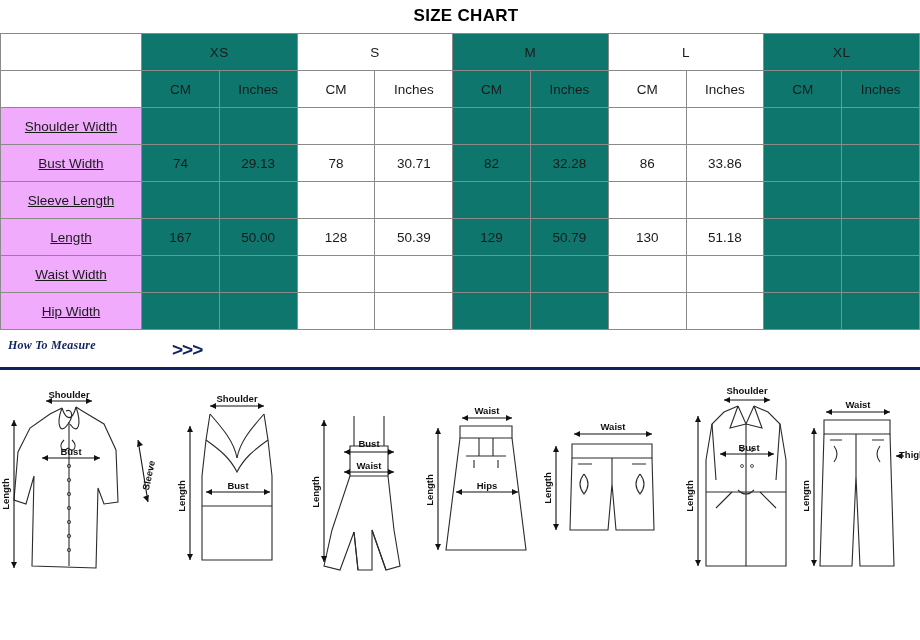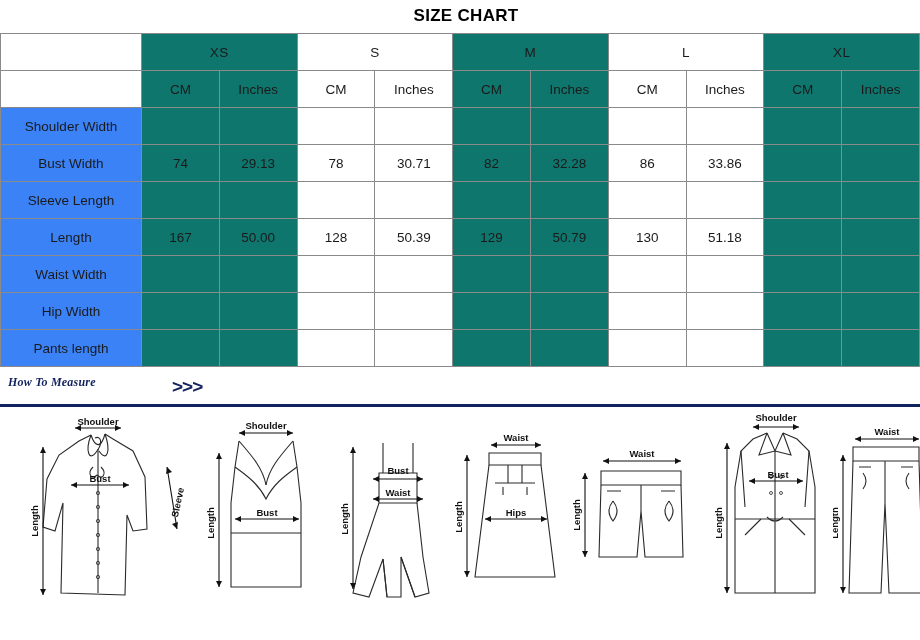--- a/index.html
+++ b/index.html
@@ -57,21 +57,22 @@
     color: #1a1a1a;
   }
   .tint {
     background: #0f766e;
   }
   .white {
     background: #ffffff;
   }
   .rowlabel {
     font-size: 13.5px;
-    background: #3b82f6;
+    background: #f0abfc;
+    text-decoration: underline;
   }
   .corner-blank {
     background: #ffffff;
   }
   .measure-bar {
     margin-top: 7px;
     position: relative;
     height: 30px;
     border-bottom: 3px solid #12225e;
     width: 920px;
@@ -98,22 +99,21 @@
   }
   .figures {
     position: relative;
     width: 920px;
     height: 215px;
     background: #ffffff;
     overflow: hidden;
   }
   .fig {
     position: absolute;
-    top: 0;
-    padding-left: 29px;
+    top: 10px;
   }
   svg { display: block; }
   .ln { fill: none; stroke: #2a2a2a; stroke-width: 1.1; }
   .ln2 { fill: none; stroke: #2a2a2a; stroke-width: 0.8; }
   .dimline { stroke: #111; stroke-width: 1.1; }
   .lbl {
     font-family: "Liberation Sans", sans-serif;
     font-size: 9.5px;
     font-weight: 700;
     fill: #111;
@@ -227,33 +227,20 @@
       <td class="white"></td>
       <td class="white"></td>
       <td class="tint"></td>
       <td class="tint"></td>
       <td class="white"></td>
       <td class="white"></td>
       <td class="tint"></td>
       <td class="tint"></td>
     </tr>
 
-    <tr>
-      <td class="col-label rowlabel">Pants length</td>
-      <td class="tint"></td>
-      <td class="tint"></td>
-      <td class="white"></td>
-      <td class="white"></td>
-      <td class="tint"></td>
-      <td class="tint"></td>
-      <td class="white"></td>
-      <td class="white"></td>
-      <td class="tint"></td>
-      <td class="tint"></td>
-    </tr>
   </tbody>
     </table>
 
   <div class="measure-bar">
     <span class="measure-title">How To Measure</span>
     <span class="arrows">&gt;&gt;&gt;</span>
   </div>
 
   <div class="figures">
 

